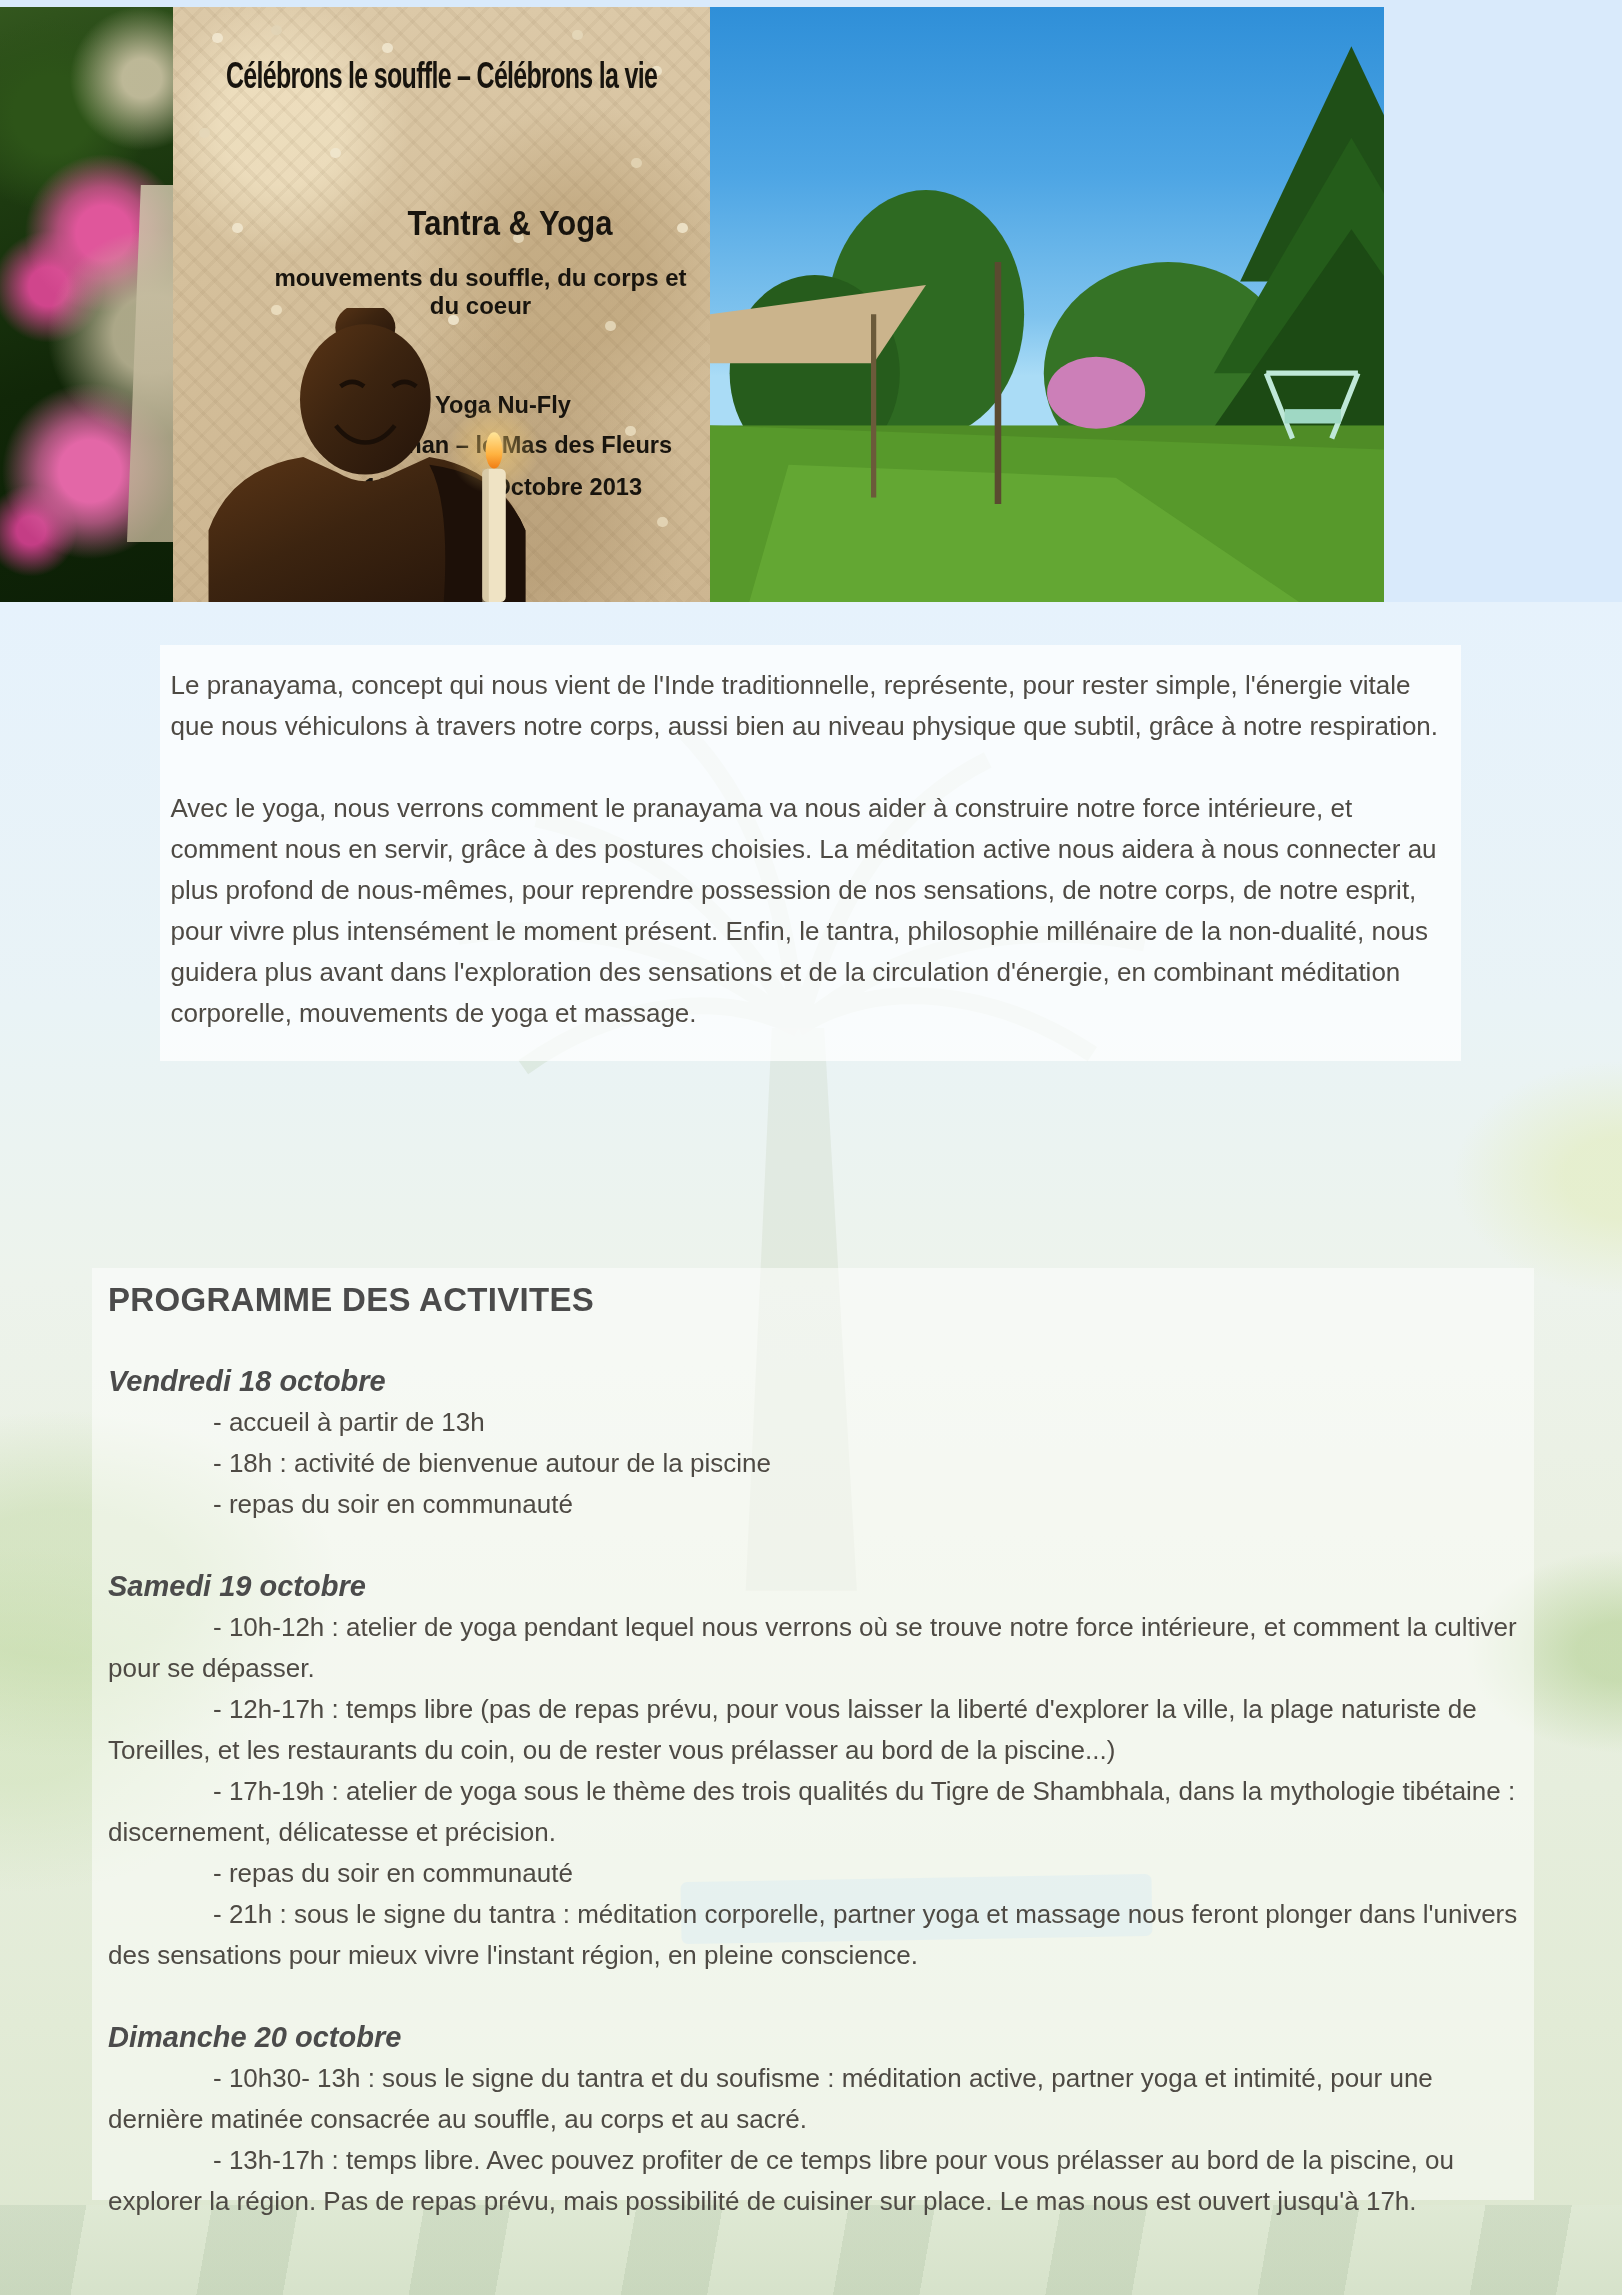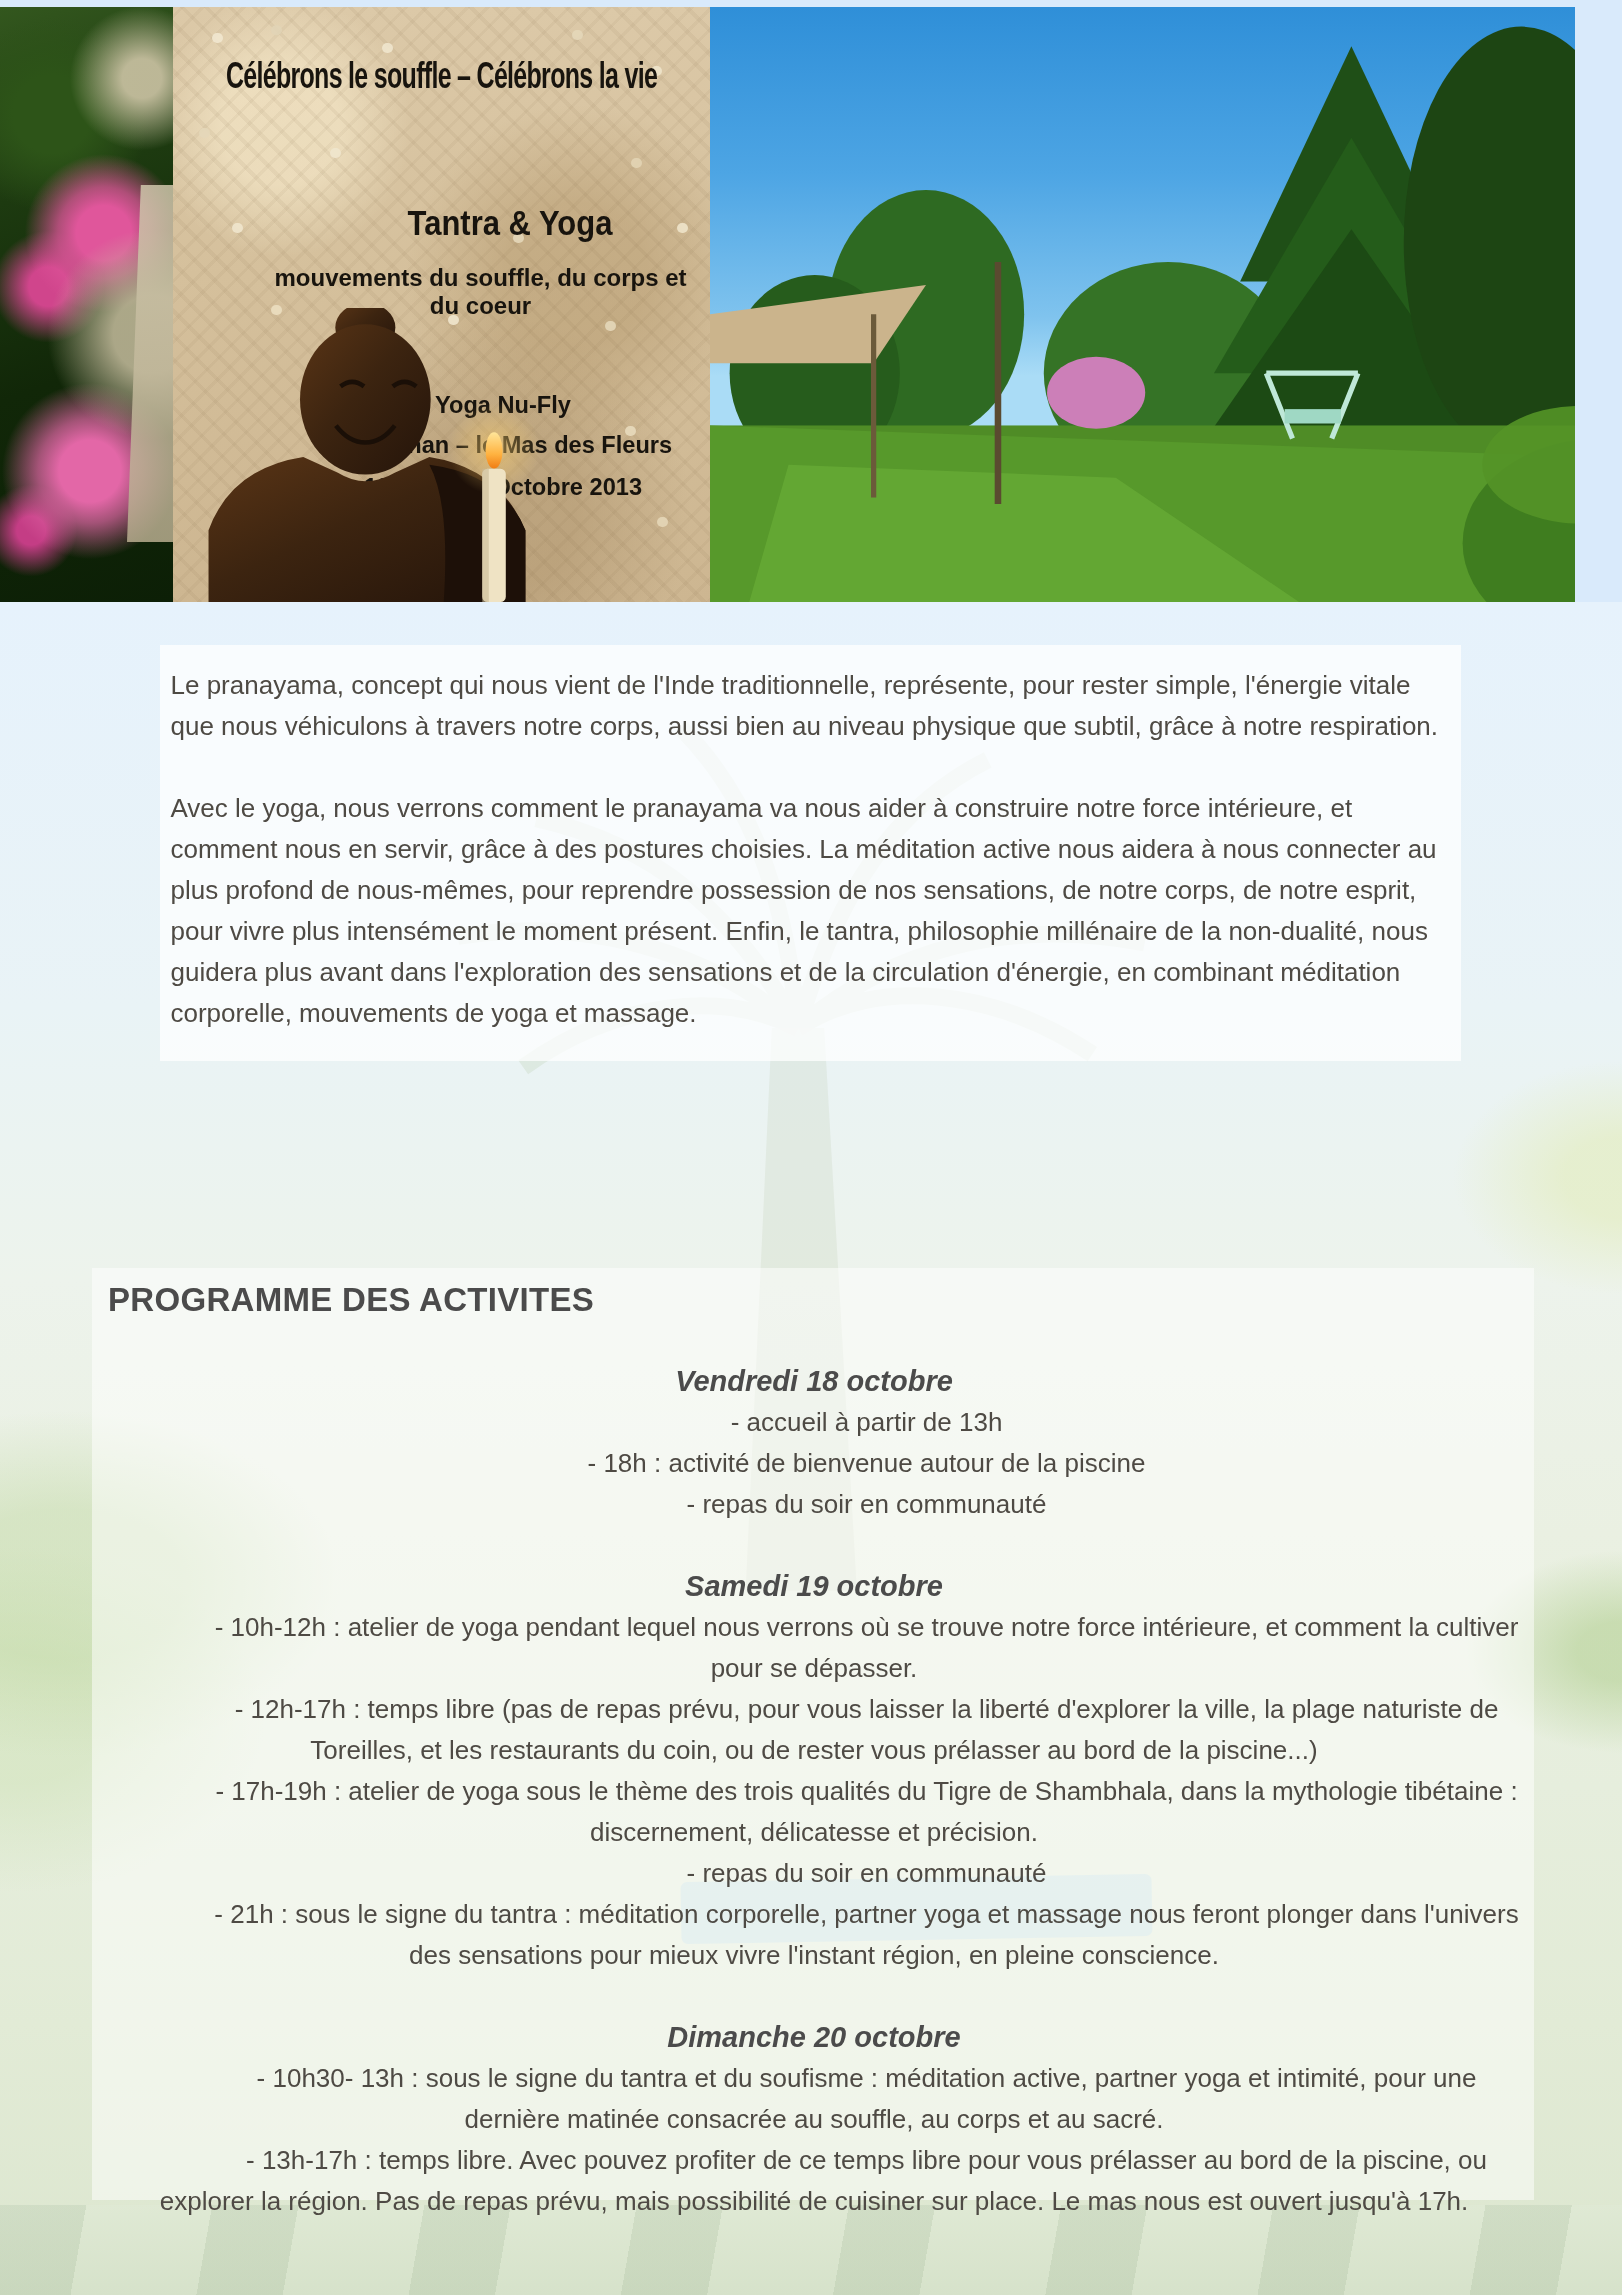--- a/index.html
+++ b/index.html
@@ -1,21 +1,21 @@
 <!DOCTYPE html>
 <html style="font-size:10.5px"><head>
 <meta charset="utf-8">
 <style>
   html,body{margin:0;padding:0;}
   body{width:1623px;height:2295px;overflow:hidden;background:#d9eafb;
        font-family:"Liberation Sans","DejaVu Sans",sans-serif;}
   #page{position:relative;width:1623px;height:2295px;background:#d9eafb;}
 
   
-  #banner{position:absolute;left:0;top:6.5px;width:1575px;height:595px;display:flex;}
+  #banner{position:absolute;left:0;top:6.5px;width:1384px;height:595px;display:flex;}
 
   .photo-left{width:173px;height:100%;position:relative;overflow:hidden;
     background:
       radial-gradient(circle at 82% 12%, rgba(205,196,165,.9) 0 19.6px, rgba(205,196,165,0) 72px),
       radial-gradient(circle at 88% 55%, rgba(198,189,158,.85) 0 39px, rgba(198,189,158,0) 105px),
       radial-gradient(circle at 60% 38%, #e0569b 0 27.5px, rgba(224,86,155,.75) 46px, rgba(224,86,155,0) 79px),
       radial-gradient(circle at 28% 47%, #d0458c 0 19.6px, rgba(208,69,140,0) 56px),
       radial-gradient(circle at 52% 78%, #e367a7 0 31px, rgba(227,103,167,.7) 52px, rgba(227,103,167,0) 88px),
       radial-gradient(circle at 18% 88%, #c43d85 0 14.4px, rgba(196,61,133,0) 46px),
       radial-gradient(circle at 30% 18%, #2d5418 0 39px, rgba(45,84,24,0) 98px),
@@ -85,21 +85,21 @@
   #intro-panel p{margin:0;}
   #intro-panel p + p{margin-top:41px;}
 
   
   #program-panel{position:absolute;left:92px;top:1268px;width:1442px;height:932px;
     background:rgba(255,255,255,.5);}
   #program{position:absolute;left:108px;top:1262px;width:1412px;
     font-size:26px;line-height:41px;color:#4e4a44;}
   #program h2{margin:17px 0 41px 0;font-size:33px;line-height:41px;font-weight:bold;
     color:#4b4b4b;letter-spacing:0.3px;}
-  .day{margin:0 0 41px 0;text-align:center;}
+  .day{margin:0 0 41px 0;}
   .day:last-child{margin-bottom:0;}
   .day h3{margin:0;font-size:29px;line-height:41px;font-weight:bold;font-style:italic;color:#4b4b4b;}
   .day p{margin:0;text-indent:105px;}
 </style>
 </head>
 <body>
 
 <div id="page">
 
   <div id="banner">

